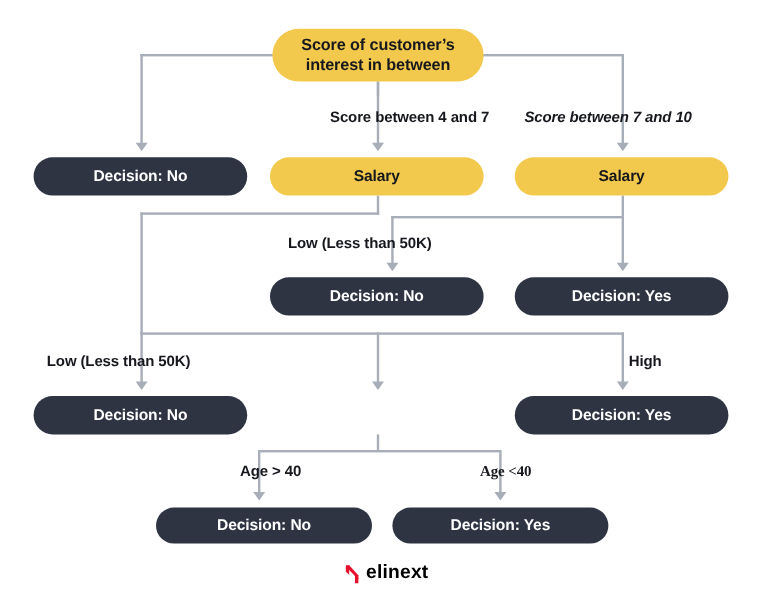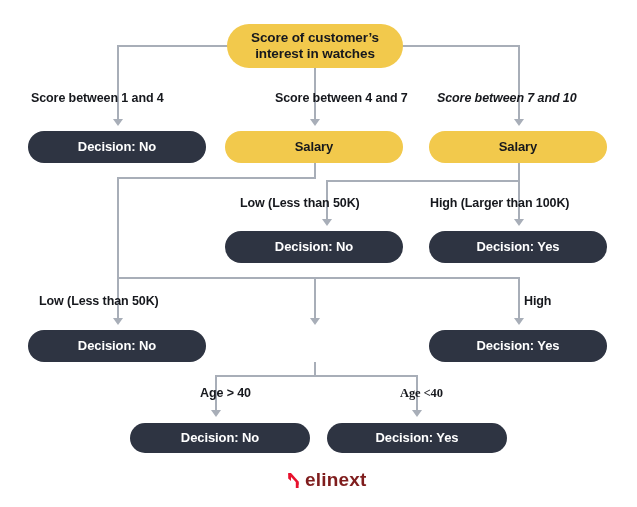--- a/index.html
+++ b/index.html
@@ -72,48 +72,47 @@
     position: absolute;
     display: flex;
     align-items: center;
     gap: 5px;
     z-index: 5;
   }
   .logo-mark {
     display: block;
   }
   .logo-text {
-    font-size: 19px;
+    font-size: 16px;
     font-weight: bold;
-    color: #7f1d1d;
+    color: #000000;
     letter-spacing: 0.2px;
   }
 </style>
 </head>
 <body>
 
 <div id="canvas">
 
   <div class="node yellow" style="left:227px; top:24px; width:176px; height:44px; font-size:13.5px; padding:0 10px;">
-    <span>Score of customer’s interest in watches</span>
+    <span>Score of customer’s interest in between</span>
   </div>
 
   <div class="line-v" style="left:314px; top:68px; height:12px;"></div>
   <div class="line-h" style="left:117px; top:45px; width:403px;"></div>
 
   <div class="line-v" style="left:117px; top:45px; height:75px;"></div>
   <div class="arrow" style="left:113px; top:119px;"></div>
 
   <div class="line-v" style="left:314px; top:68px; height:52px;"></div>
   <div class="arrow" style="left:310px; top:119px;"></div>
 
   <div class="line-v" style="left:518px; top:45px; height:75px;"></div>
   <div class="arrow" style="left:514px; top:119px;"></div>
 
-  <div class="edge-label" style="left:31px; top:91px;">Score between 1 and 4</div>
   <div class="edge-label" style="left:236px; top:91px;margin-left:39px;">Score between 4 and 7</div>
   <div class="edge-label" style="left:437px; top:91px;font-style:italic;">Score between 7 and 10</div>
 
   <div class="node dark" style="left:28px; top:131px; width:178px; height:32px; font-size:13px;">
     <span>Decision: No</span>
   </div>
 
   <div class="node yellow" style="left:225px; top:131px; width:178px; height:32px; font-size:13px;">
     <span>Salary</span>
   </div>
@@ -127,21 +126,20 @@
   <div class="line-v" style="left:117px; top:177px; height:101px;"></div>
 
   <div class="line-v" style="left:326px; top:180px; height:40px;"></div>
   <div class="arrow" style="left:322px; top:219px;"></div>
 
   <div class="line-v" style="left:518px; top:163px; height:57px;"></div>
   <div class="line-h" style="left:326px; top:180px; width:194px;"></div>
   <div class="arrow" style="left:514px; top:219px;"></div>
 
   <div class="edge-label" style="left:240px; top:196px;">Low (Less than 50K)</div>
-  <div class="edge-label" style="left:430px; top:196px;">High (Larger than 100K)</div>
 
   <div class="node dark" style="left:225px; top:231px; width:178px; height:32px; font-size:13px;">
     <span>Decision: No</span>
   </div>
 
   <div class="node dark" style="left:429px; top:231px; width:178px; height:32px; font-size:13px;">
     <span>Decision: Yes</span>
   </div>
 
   <div class="line-h" style="left:117px; top:277px; width:403px;"></div>

